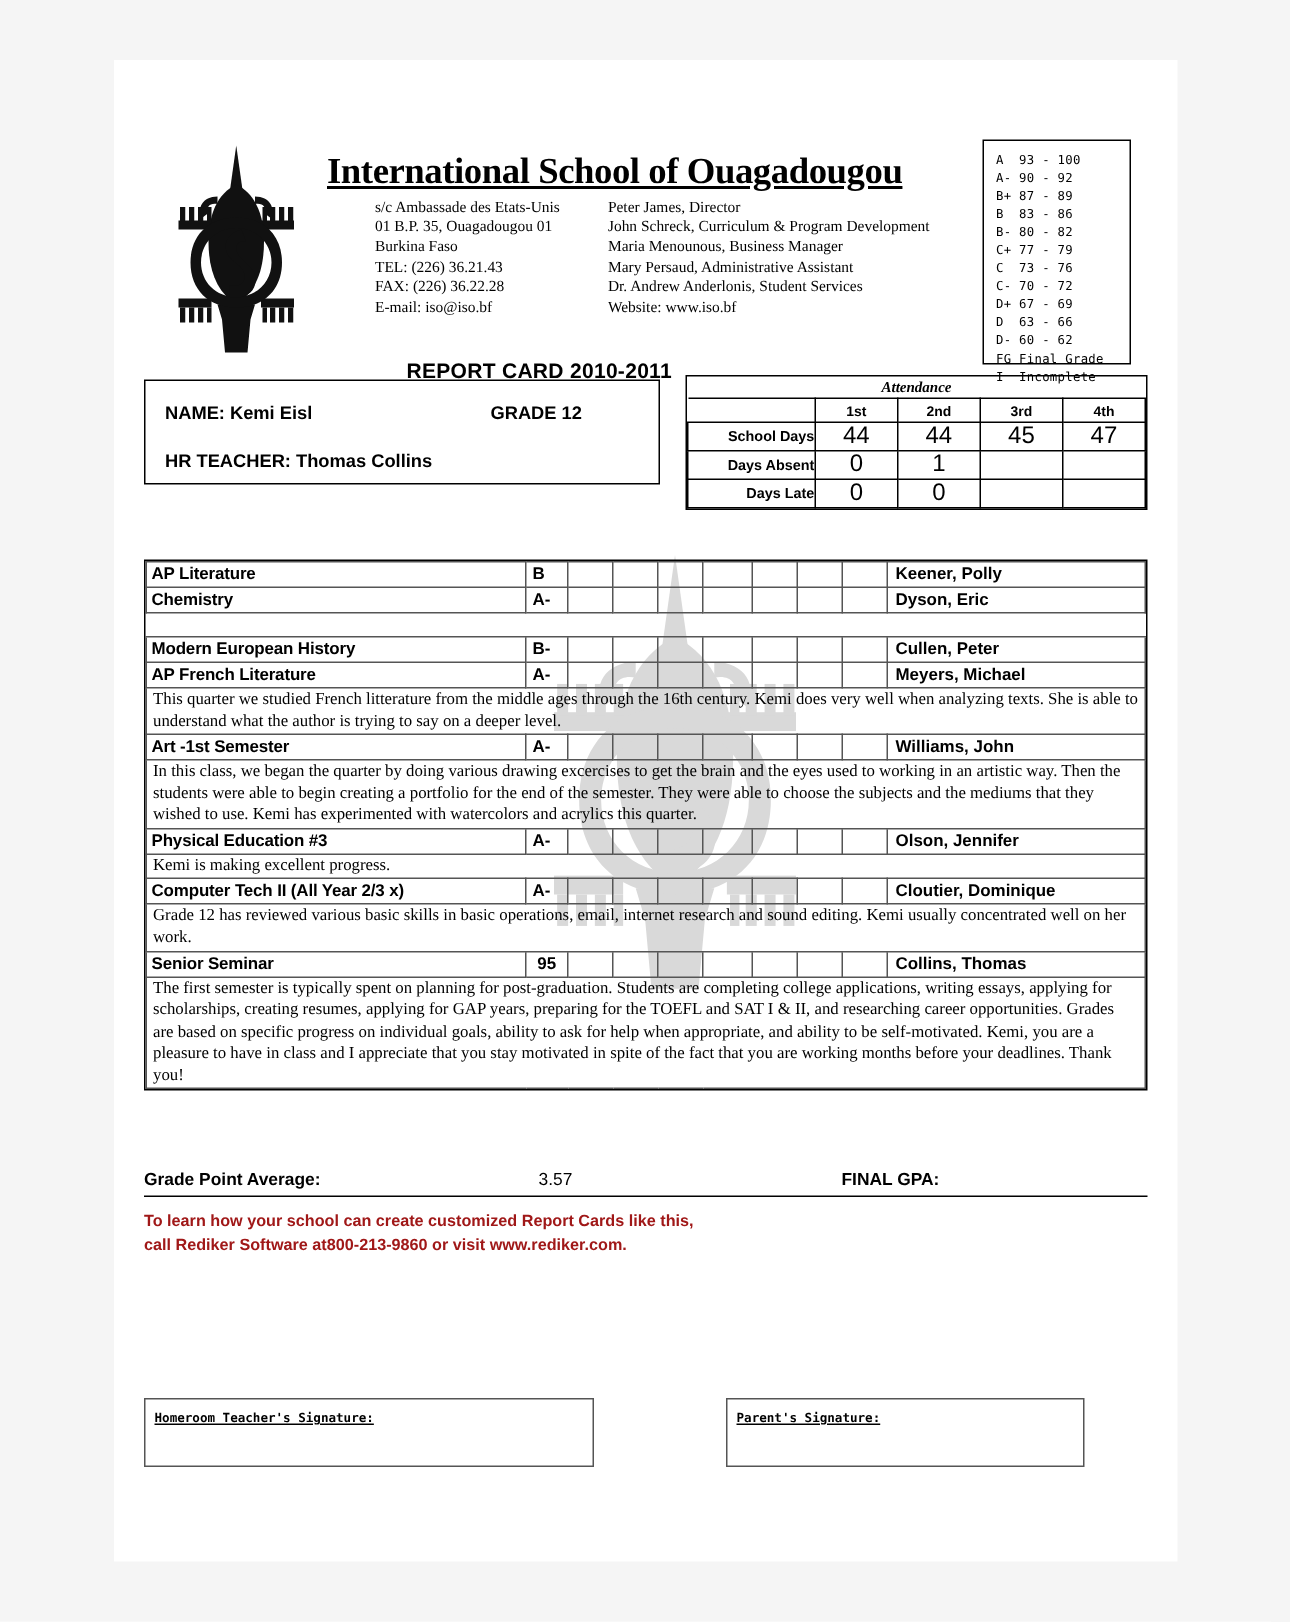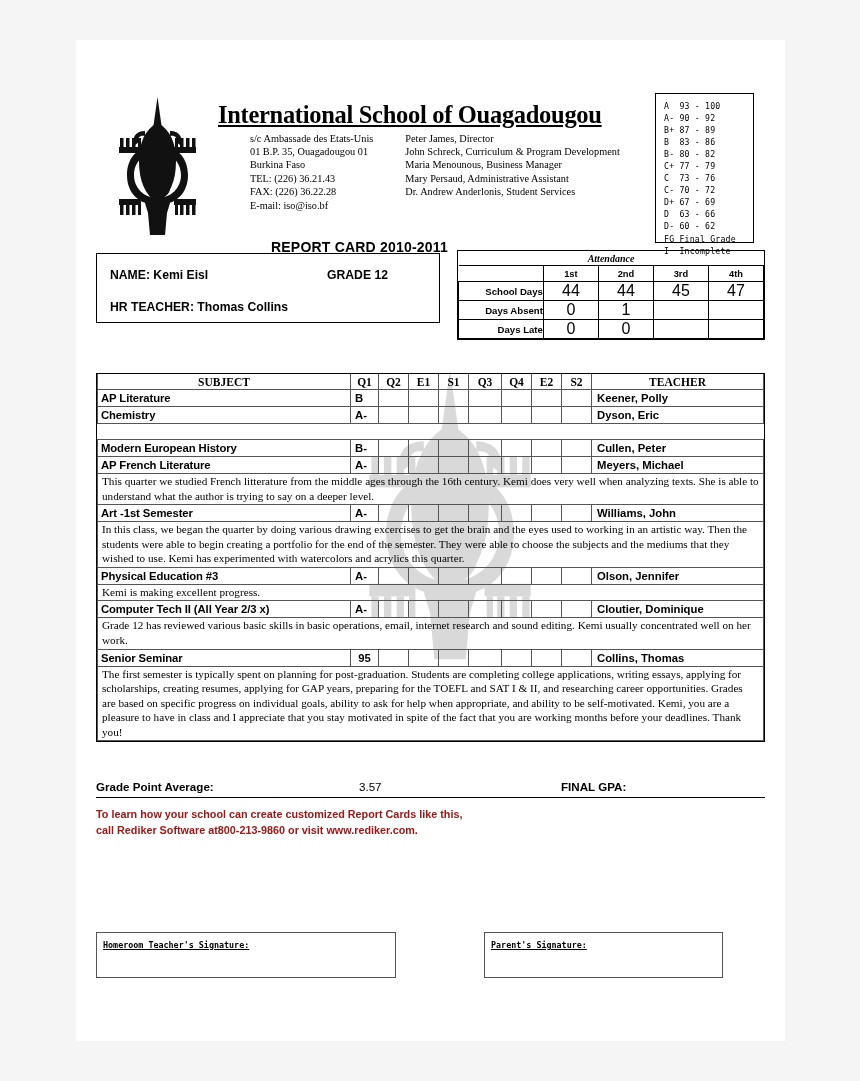--- a/index.html
+++ b/index.html
@@ -276,20 +276,21 @@
           <div>TEL: (226) 36.21.43</div>
           <div>FAX: (226) 36.22.28</div>
           <div>E-mail: iso@iso.bf</div>
         </div>
         <div class="addr-col right">
           <div>Peter James, Director</div>
           <div>John Schreck, Curriculum &amp; Program Development</div>
           <div>Maria Menounous, Business Manager</div>
           <div>Mary Persaud, Administrative Assistant</div>
           <div>Dr. Andrew Anderlonis,  Student Services</div>
+          <div>Website: www.iso.bf</div>
         </div>
       </div>
     </div>
 
     <div id="report-title">REPORT CARD  2010-2011</div>
 
     <div id="grade-scale">
       <div>A  93 - 100</div>
       <div>A- 90 - 92</div>
       <div>B+ 87 - 89</div>
@@ -394,32 +395,20 @@
           <col style="width:30px">
         <col style="width:30px">
           <col style="width:33px">
           <col style="width:30px">
           <col style="width:30px">
         <col style="width:30px">
           <col style="width:172px">
       </colgroup>
 
       <tbody>
-          <tr class="hdr">
-        <td>SUBJECT</td>
-        <td>Q1</td>
-        <td>Q2</td>
-        <td>E1</td>
-        <td>S1</td>
-        <td>Q3</td>
-        <td>Q4</td>
-        <td>E2</td>
-        <td>S2</td>
-        <td>TEACHER</td>
-      </tr>
 
       <tr>
         <td class="subj">AP Literature</td>
         <td class="mark">B</td>
         <td></td>
             <td></td>
         <td></td>
             <td></td>
         <td></td>
             <td></td>

